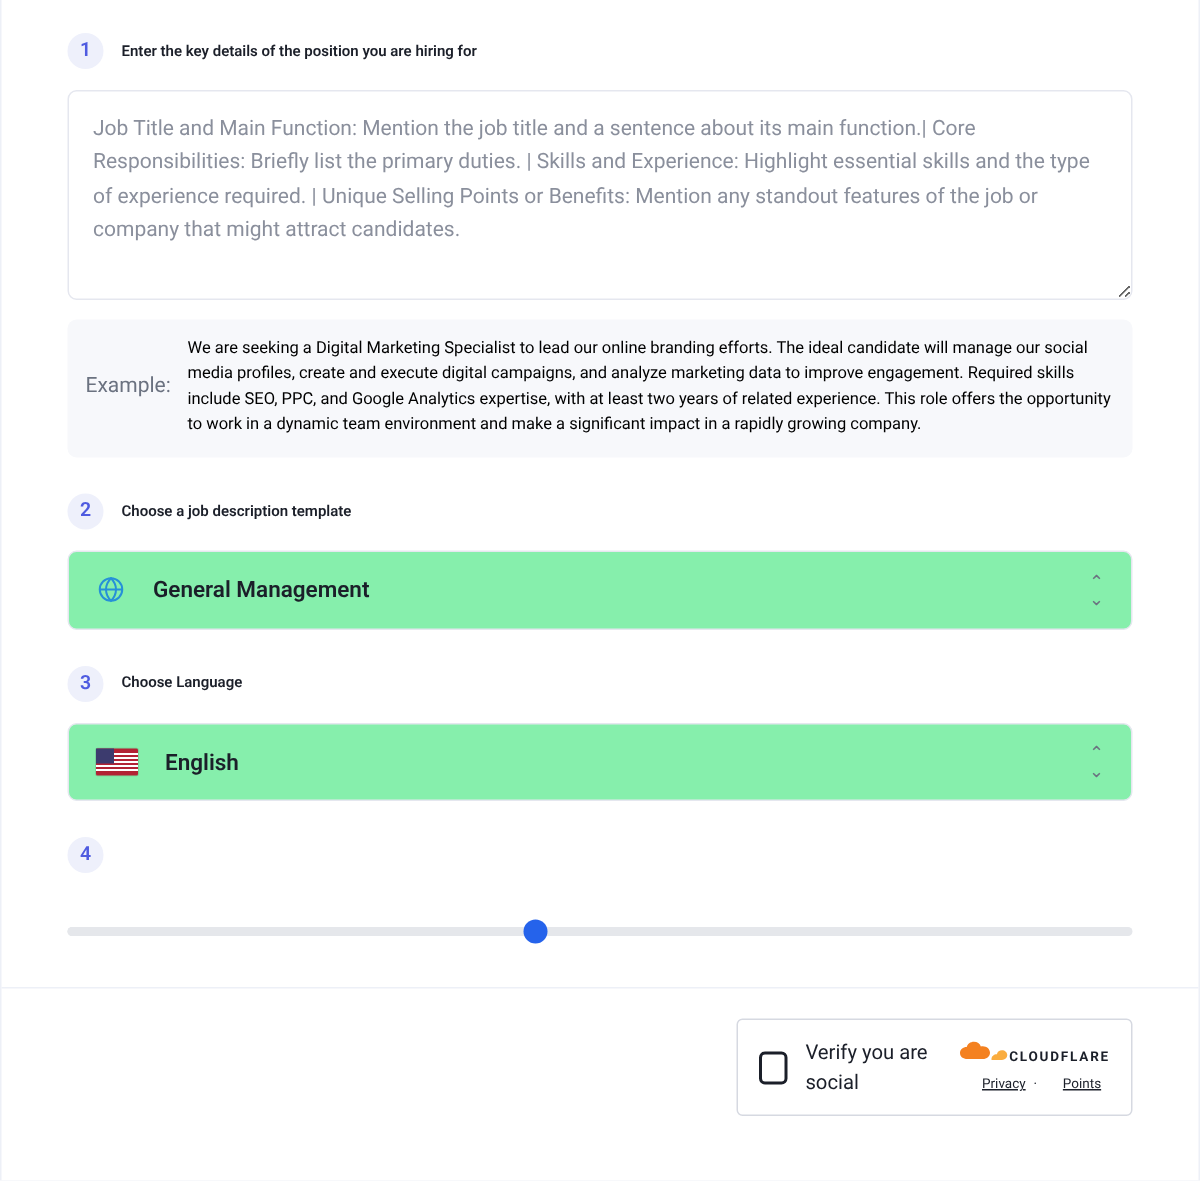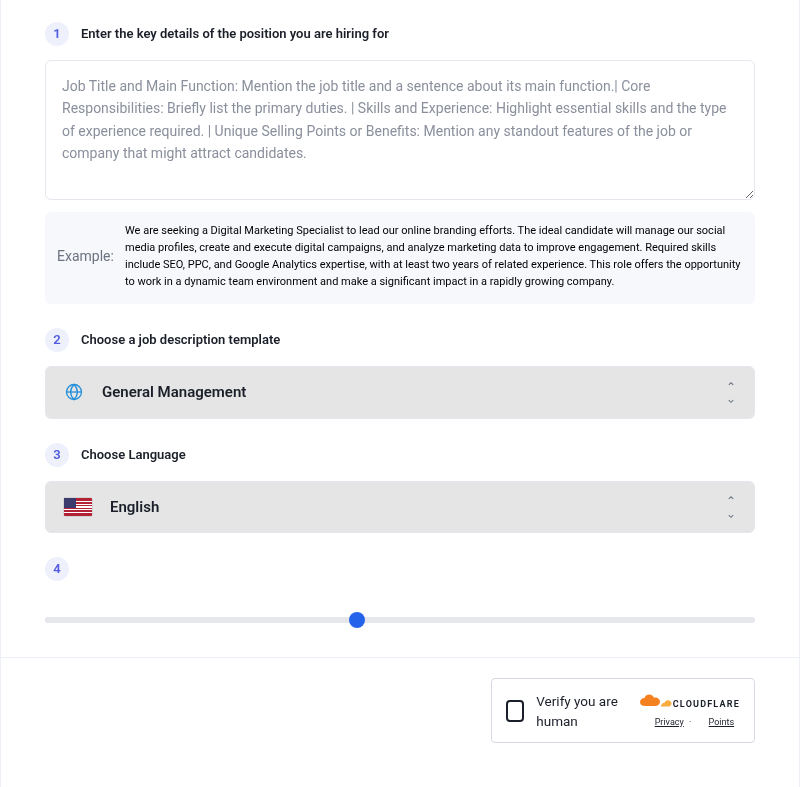--- a/index.html
+++ b/index.html
@@ -33,21 +33,21 @@
     width: 24px; height: 24px;
     border-radius: 50%;
     background: #eef0fb;
     color: #4f5be0;
     font-weight: 600;
     display: flex; align-items: center; justify-content: center;
     font-size: 13px;
   }
   .step-title {
     font-weight: 600;
-    font-size: 13px;
+    font-size: 10px;
     color: #1b1f29;
   }
   .textarea {
     width: 100%;
     border: 1px solid #e5e7ef;
     border-radius: 6px;
     padding: 14px 16px;
     font-family: inherit;
     font-size: 14px;
     color: #6b7280;
@@ -79,21 +79,21 @@
     line-height: 1.55;
   }
   .select {
     width: 100%;
     border: 1px solid #e5e7ef;
     border-radius: 6px;
     padding: 14px 18px;
     display: flex;
     align-items: center;
     gap: 18px;
-    background: #e5e5e5;
+    background: #86efac;
     cursor: pointer;
     position: relative;
   }
   .select .value {
     font-weight: 600;
     font-size: 15px;
     flex: 1;
   }
   .select-caret {
     color: #6b7280;
@@ -248,21 +248,21 @@
     </div>
   </div>
 
   <div class="divider"></div>
 
   
   <div class="footer">
     <div class="captcha">
       <div class="captcha-left">
         <div class="captcha-box"></div>
-        <div class="captcha-text">Verify you are human</div>
+        <div class="captcha-text">Verify you are social</div>
       </div>
       <div class="captcha-brand">
         <div class="cf-logo">
           <span class="cf-cloud">
             <svg width="36" height="16" viewBox="0 0 36 16">
               <path d="M8 12c-3 0-5-1.5-5-4 0-2.3 2-4 4.5-4 .4-2 2.4-3.5 4.8-3.5 2.2 0 4 1.3 4.6 3.2.4-.1.8-.2 1.3-.2 2.6 0 4.8 1.9 4.8 4.3 0 2.4-2.1 4.2-4.8 4.2H8z" fill="#f48120"></path>
               <path d="M24 12c0-1.8 1.6-3.2 3.6-3.2.3-1.5 1.7-2.6 3.4-2.6 1.9 0 3.5 1.4 3.5 3.2 0 1.8-1.6 3.2-3.5 3.2H24z" fill="#faad3f"></path>
             </svg>
           </span>
           <span class="cf-word">CLOUDFLARE</span>

